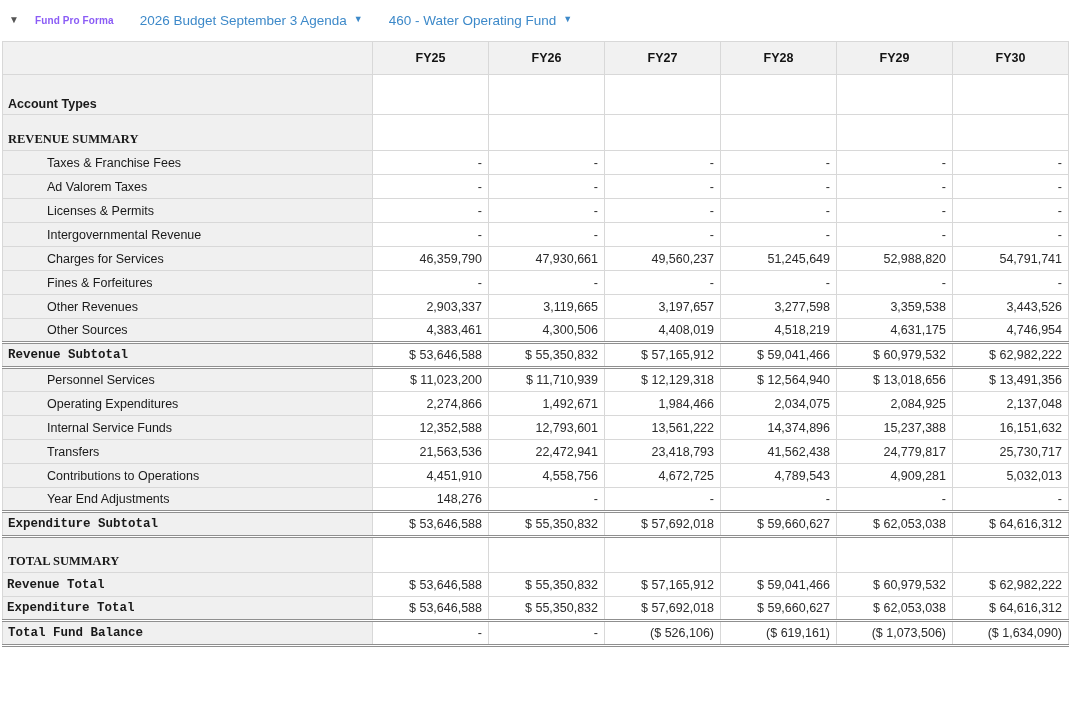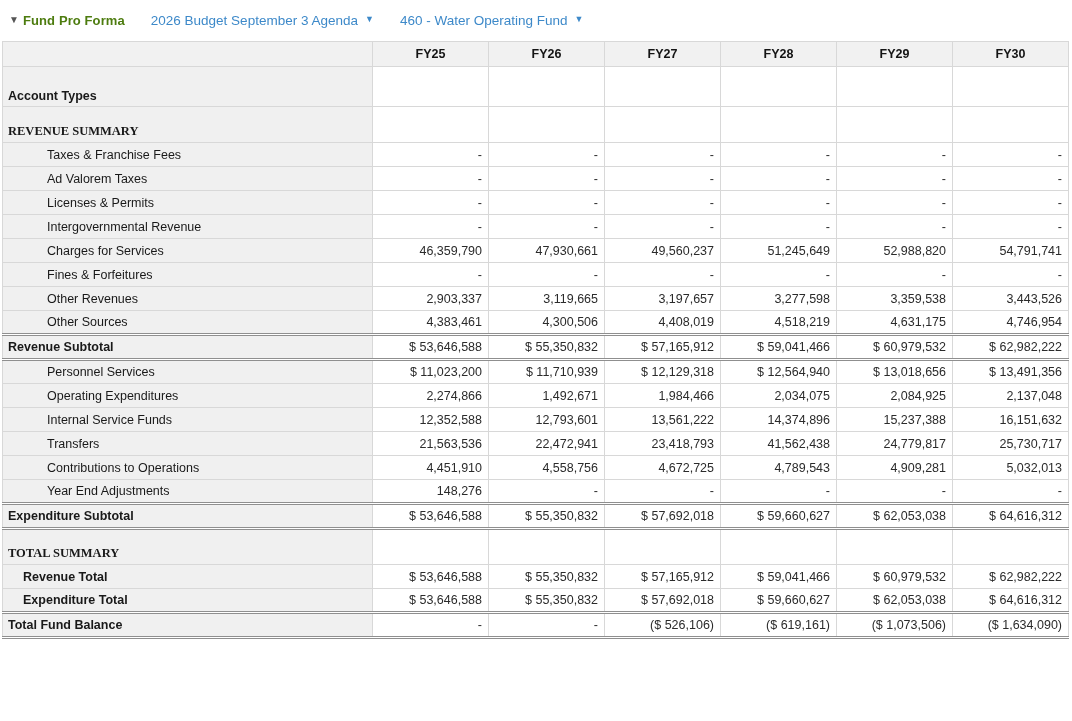--- a/index.html
+++ b/index.html
@@ -1,42 +1,42 @@
 <!DOCTYPE html>
 <html><head>
 <meta charset="utf-8">
 <style>
   html,body{margin:0;padding:0;background:#ffffff;width:1072px;height:721px;overflow:hidden;
     font-family:"Liberation Sans","DejaVu Sans",sans-serif;-webkit-font-smoothing:antialiased;}
   
   .topbar{display:flex;align-items:center;padding:9px 0 0 9px;height:31px;box-sizing:border-box;}
   .collapse-caret{color:#555;font-size:10px;line-height:10px;cursor:pointer;width:14px;}
-  .page-title{font-size:13px;font-weight:bold;color:#4d7c0f;margin-left:0;letter-spacing:.1px;}
+  .page-title{font-size:10px;font-weight:bold;color:#8b5cf6;margin-left:12px;letter-spacing:.1px;}
   .selector{display:inline-flex;margin-left:26px;cursor:pointer;text-decoration:none;}
   .selector .sel-label{font-size:13.5px;color:#3d89c9;}
   .selector .sel-caret{font-size:9px;color:#3d89c9;margin-left:7px;position:relative;top:1px;}
   
   .grid-wrap{margin:10px 0 0 2px;}
   table{border-collapse:collapse;table-layout:fixed;width:1066px;font-size:12.5px;color:#1f1f1f;}
   col.c-label{width:370px;}
   col.c-data{width:116px;}
   th,td{border:1px solid #d8d8d8;padding:0 6px;overflow:hidden;white-space:nowrap;box-sizing:border-box;}
-  thead th{background:#f1f1f1;font-weight:bold;font-size:12.5px;height:25px;text-align:center;color:#141414;}
+  thead th{background:#f1f1f1;font-weight:bold;font-size:12.5px;height:33px;text-align:center;color:#141414;}
   thead th.corner{border-left:1px solid #d8d8d8;}
   td.label{background:#f0f0f0;text-align:left;padding-left:5px;color:#191919;}
   td.data{background:#ffffff;text-align:right;color:#2b2b2b;}
   tr.section-xl td{height:40px;vertical-align:bottom;padding-bottom:3px;}
   tr.section td{height:36px;vertical-align:bottom;padding-bottom:3px;font-family:Liberation Serif, serif;}
   tr.section-xl td.label,tr.section td.label{font-weight:bold;}
   tr.item td{height:24px;}
   tr.item td.label{padding-left:44px;}
   tr.subtotal td,tr.balance td{height:25px;}
-  tr.subtotal td.label,tr.balance td.label,tr.total td.label{font-weight:bold;}
+  tr.subtotal td.label,tr.balance td.label,tr.total td.label{font-weight:bold;font-family:Liberation Mono, monospace;}
   tr.total td{height:24px;}
-  tr.total td.label{padding-left:20px;}
+  tr.total td.label{padding-left:4px;}
   tr.subtotal td{border-top:3px double #8f8f8f;border-bottom:3px double #8f8f8f;}
   tr.balance td{border-top:3px double #8f8f8f;border-bottom:3px double #8f8f8f;}
   tr.total td{border-top:1px solid #b9b9b9;}
 </style>
 </head>
 <body>
 
 <div class="topbar">
   <span class="collapse-caret">▼</span>
   <span class="page-title">Fund Pro Forma</span>

